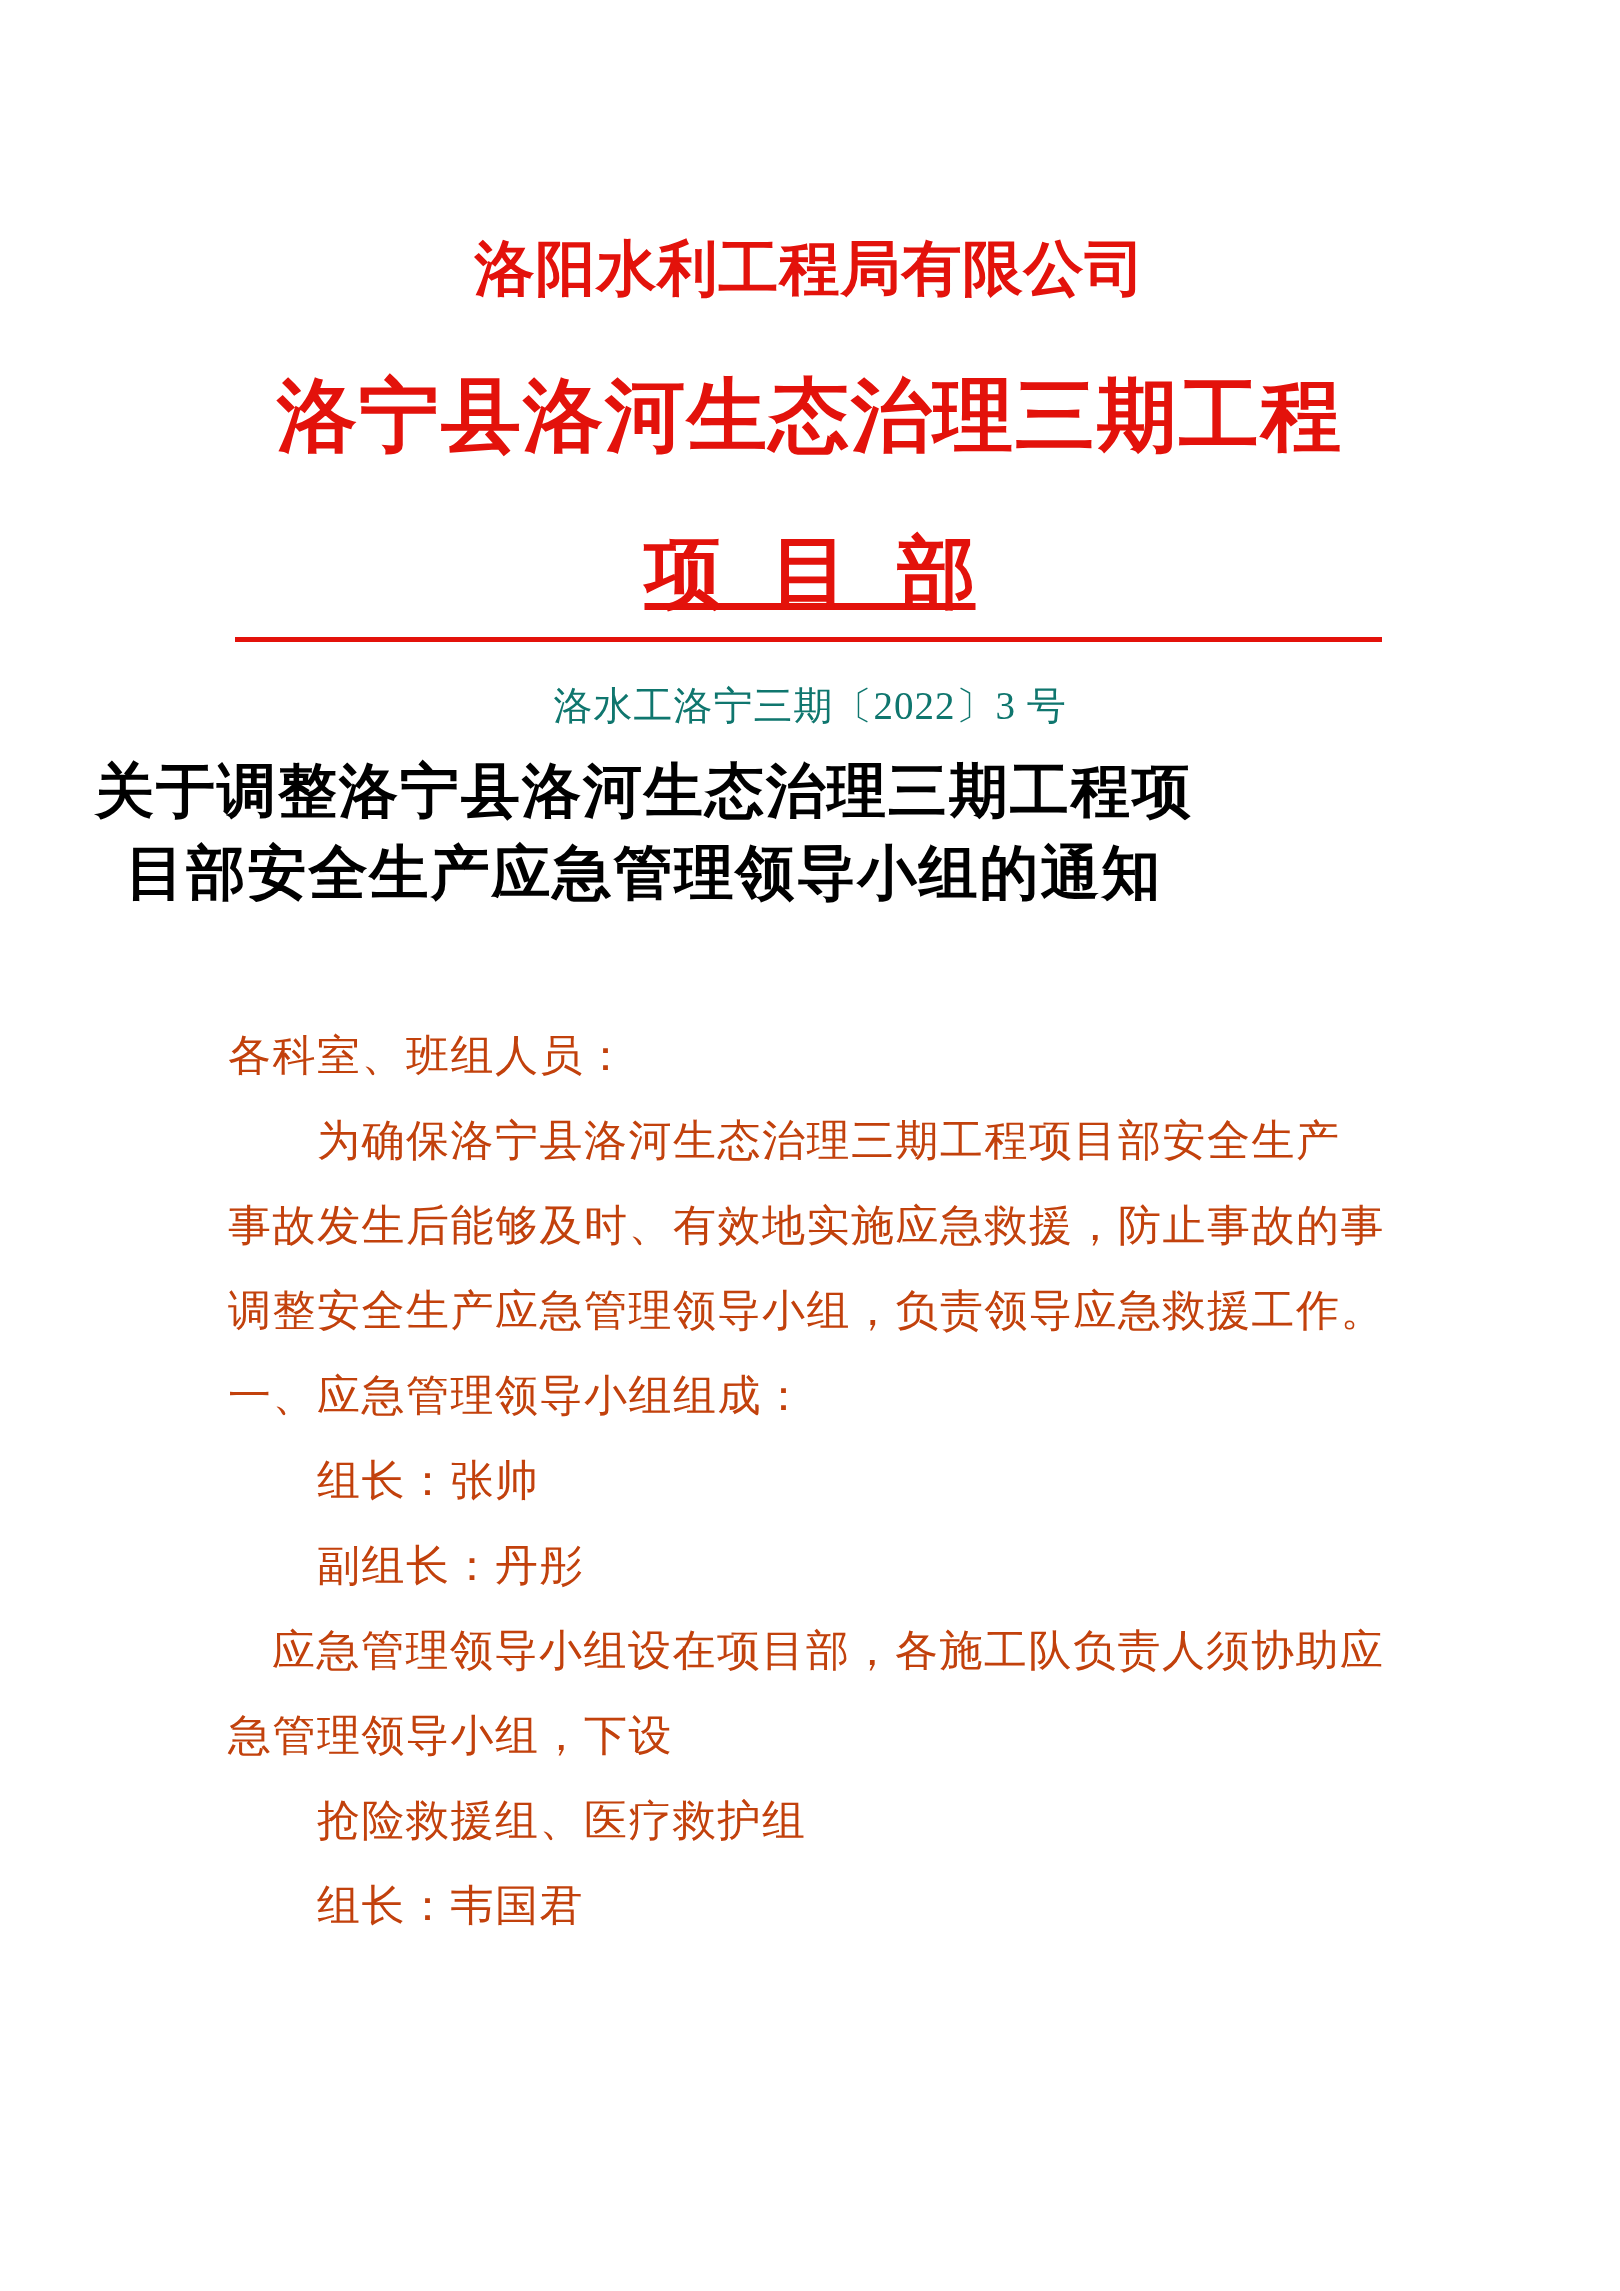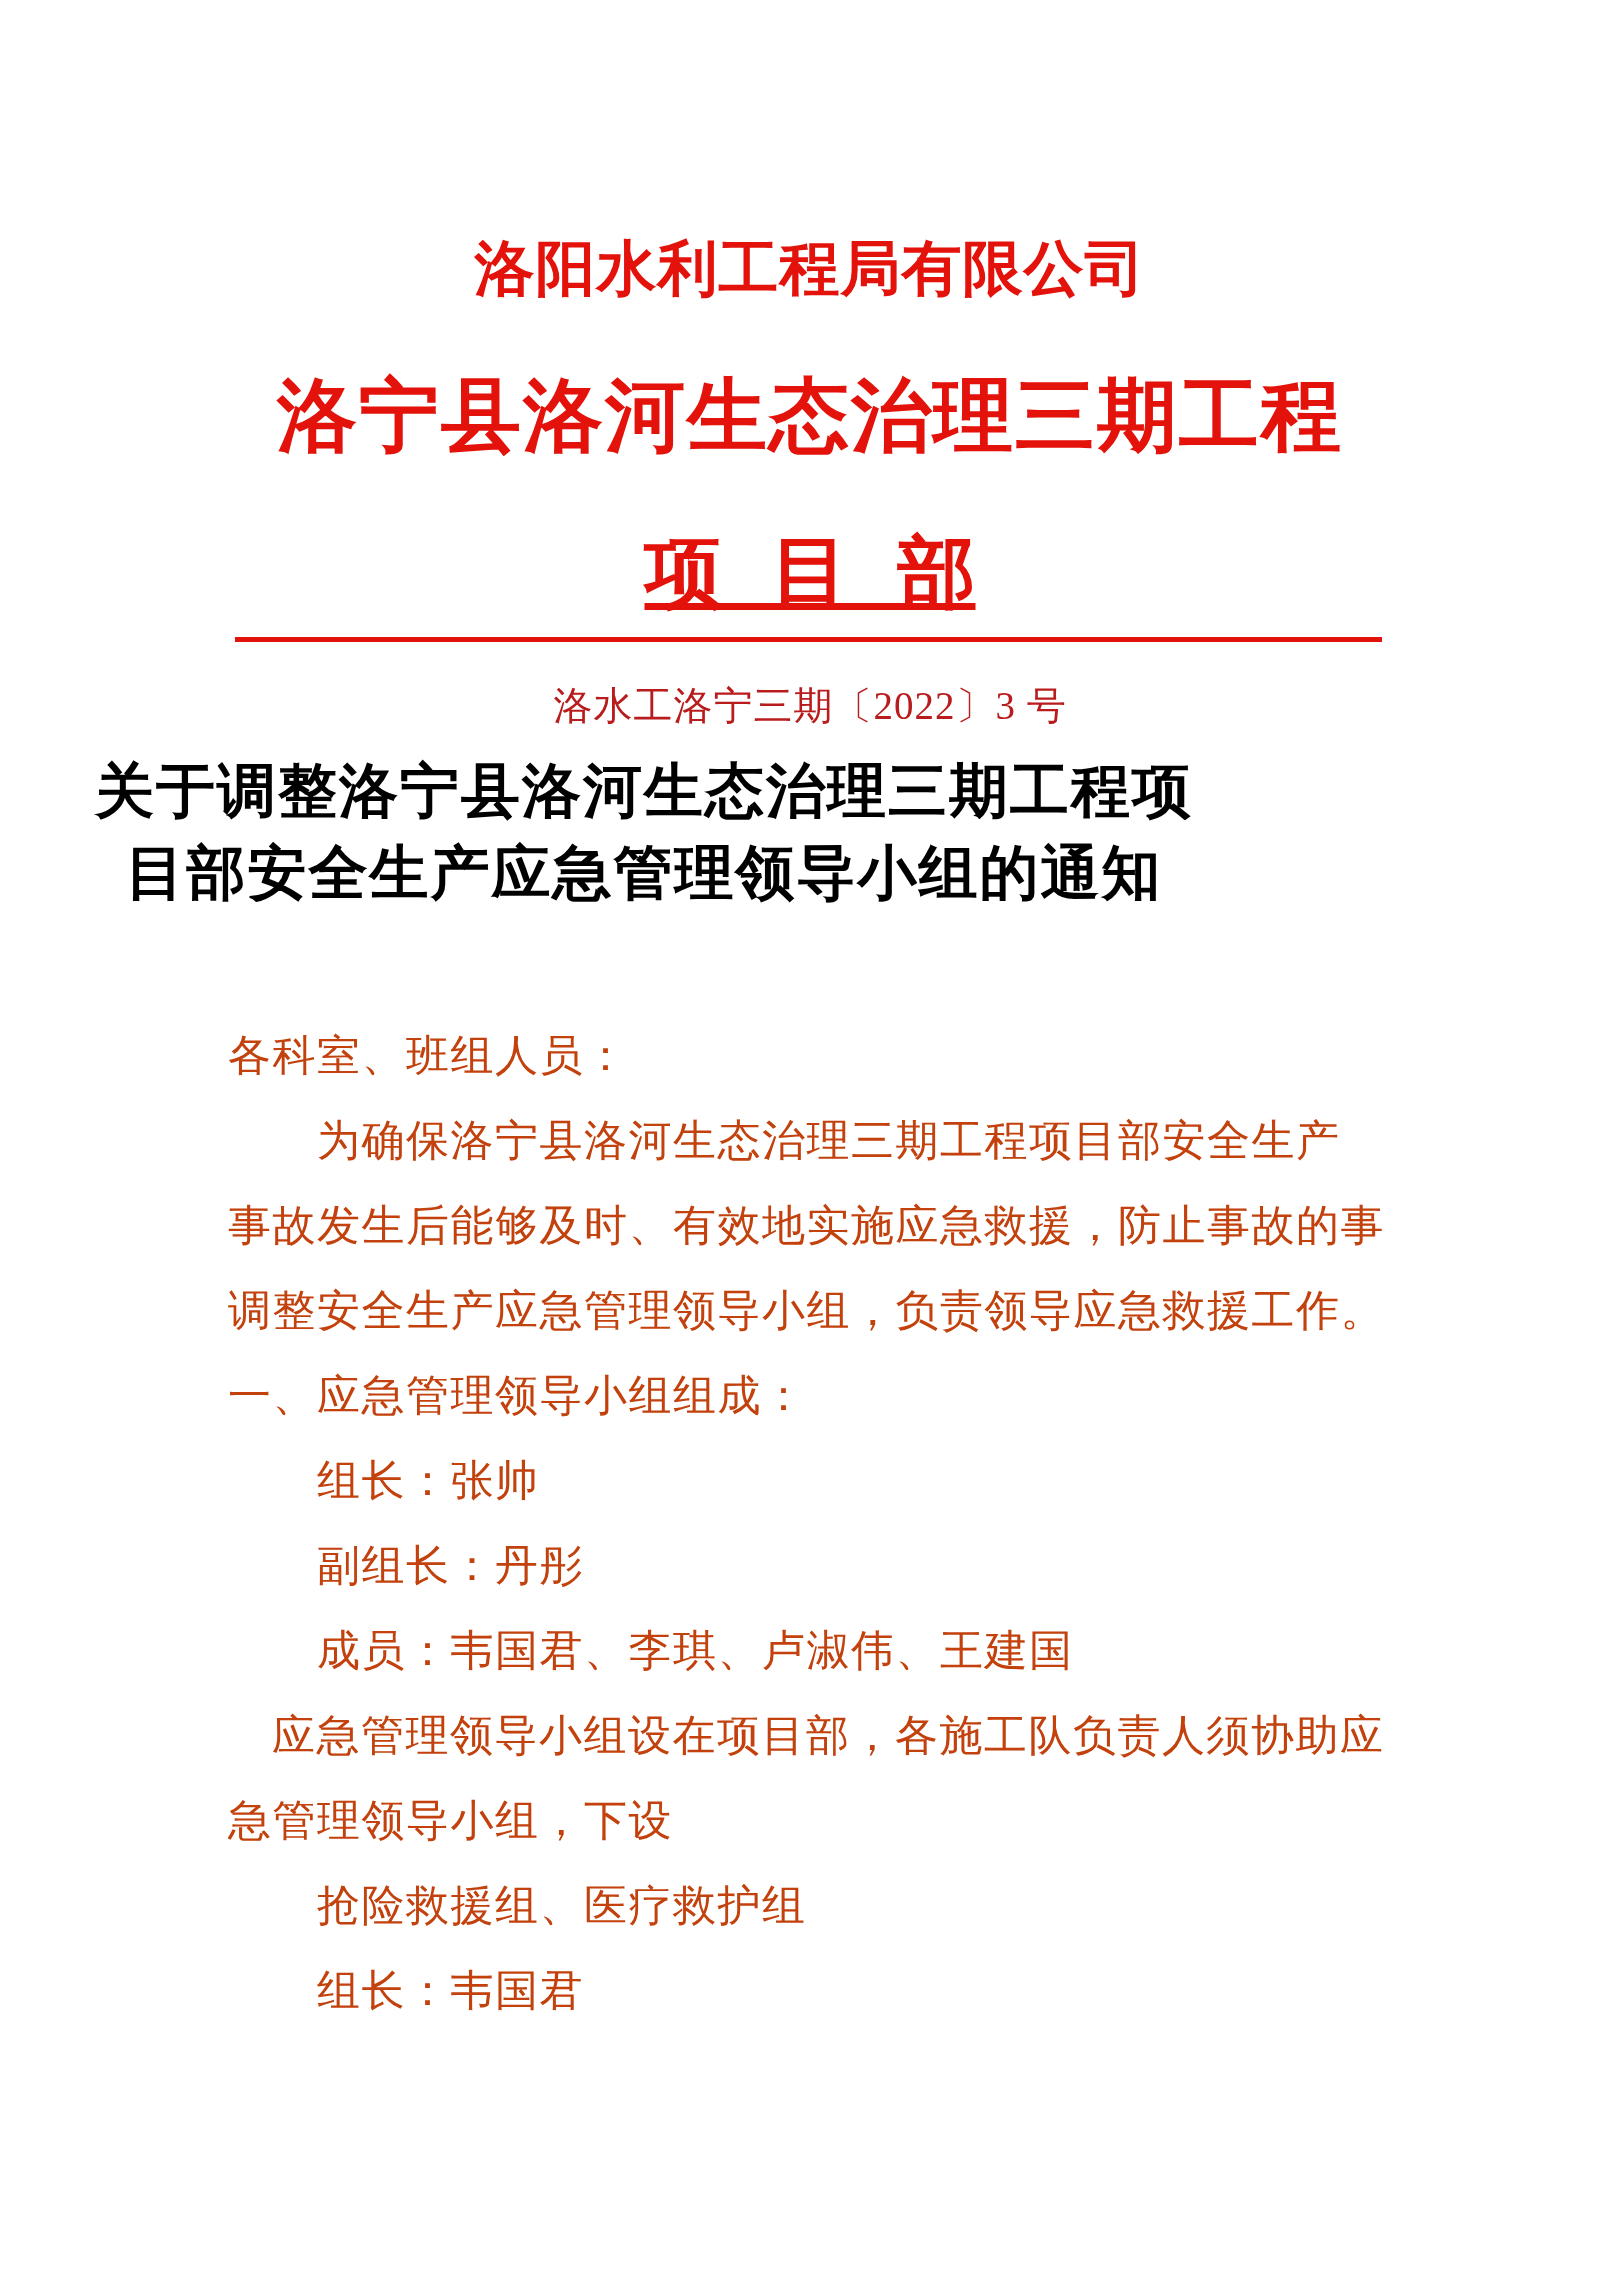--- a/index.html
+++ b/index.html
@@ -48,21 +48,21 @@
     top:637px;
     width:1147px;
     height:4.9px;
     background:#e3120b;
   }
   .docnum{
     top:676px;
     font-size:39px;
     letter-spacing:1px;
     line-height:59px;
-    color:#b91c1c;
+    color:#0f766e;
   }
   .title-block{
     position:absolute;
     left:0;
     top:750px;
     width:1288px;
     text-align:center;
   }
   .title-line{
     font-size:59px;
@@ -110,21 +110,20 @@
   </div>
 
   <div class="body-block">
     <div class="line">各科室、班组人员：</div>
     <div class="line ind2">为确保洛宁县洛河生态治理三期工程项目部安全生产</div>
     <div class="line">事故发生后能够及时、有效地实施应急救援，防止事故的事</div>
     <div class="line">调整安全生产应急管理领导小组，负责领导应急救援工作。</div>
     <div class="line">一、应急管理领导小组组成：</div>
     <div class="line ind2">组长：张帅</div>
     <div class="line ind2">副组长：丹彤</div>
-    <div class="line ind2">成员：韦国君、李琪、卢淑伟、王建国</div>
     <div class="line ind1">应急管理领导小组设在项目部，各施工队负责人须协助应</div>
     <div class="line">急管理领导小组，下设</div>
     <div class="line ind2">抢险救援组、医疗救护组</div>
     <div class="line ind2">组长：韦国君</div>
   </div>
 
 </div>
 
 
 </body></html>

